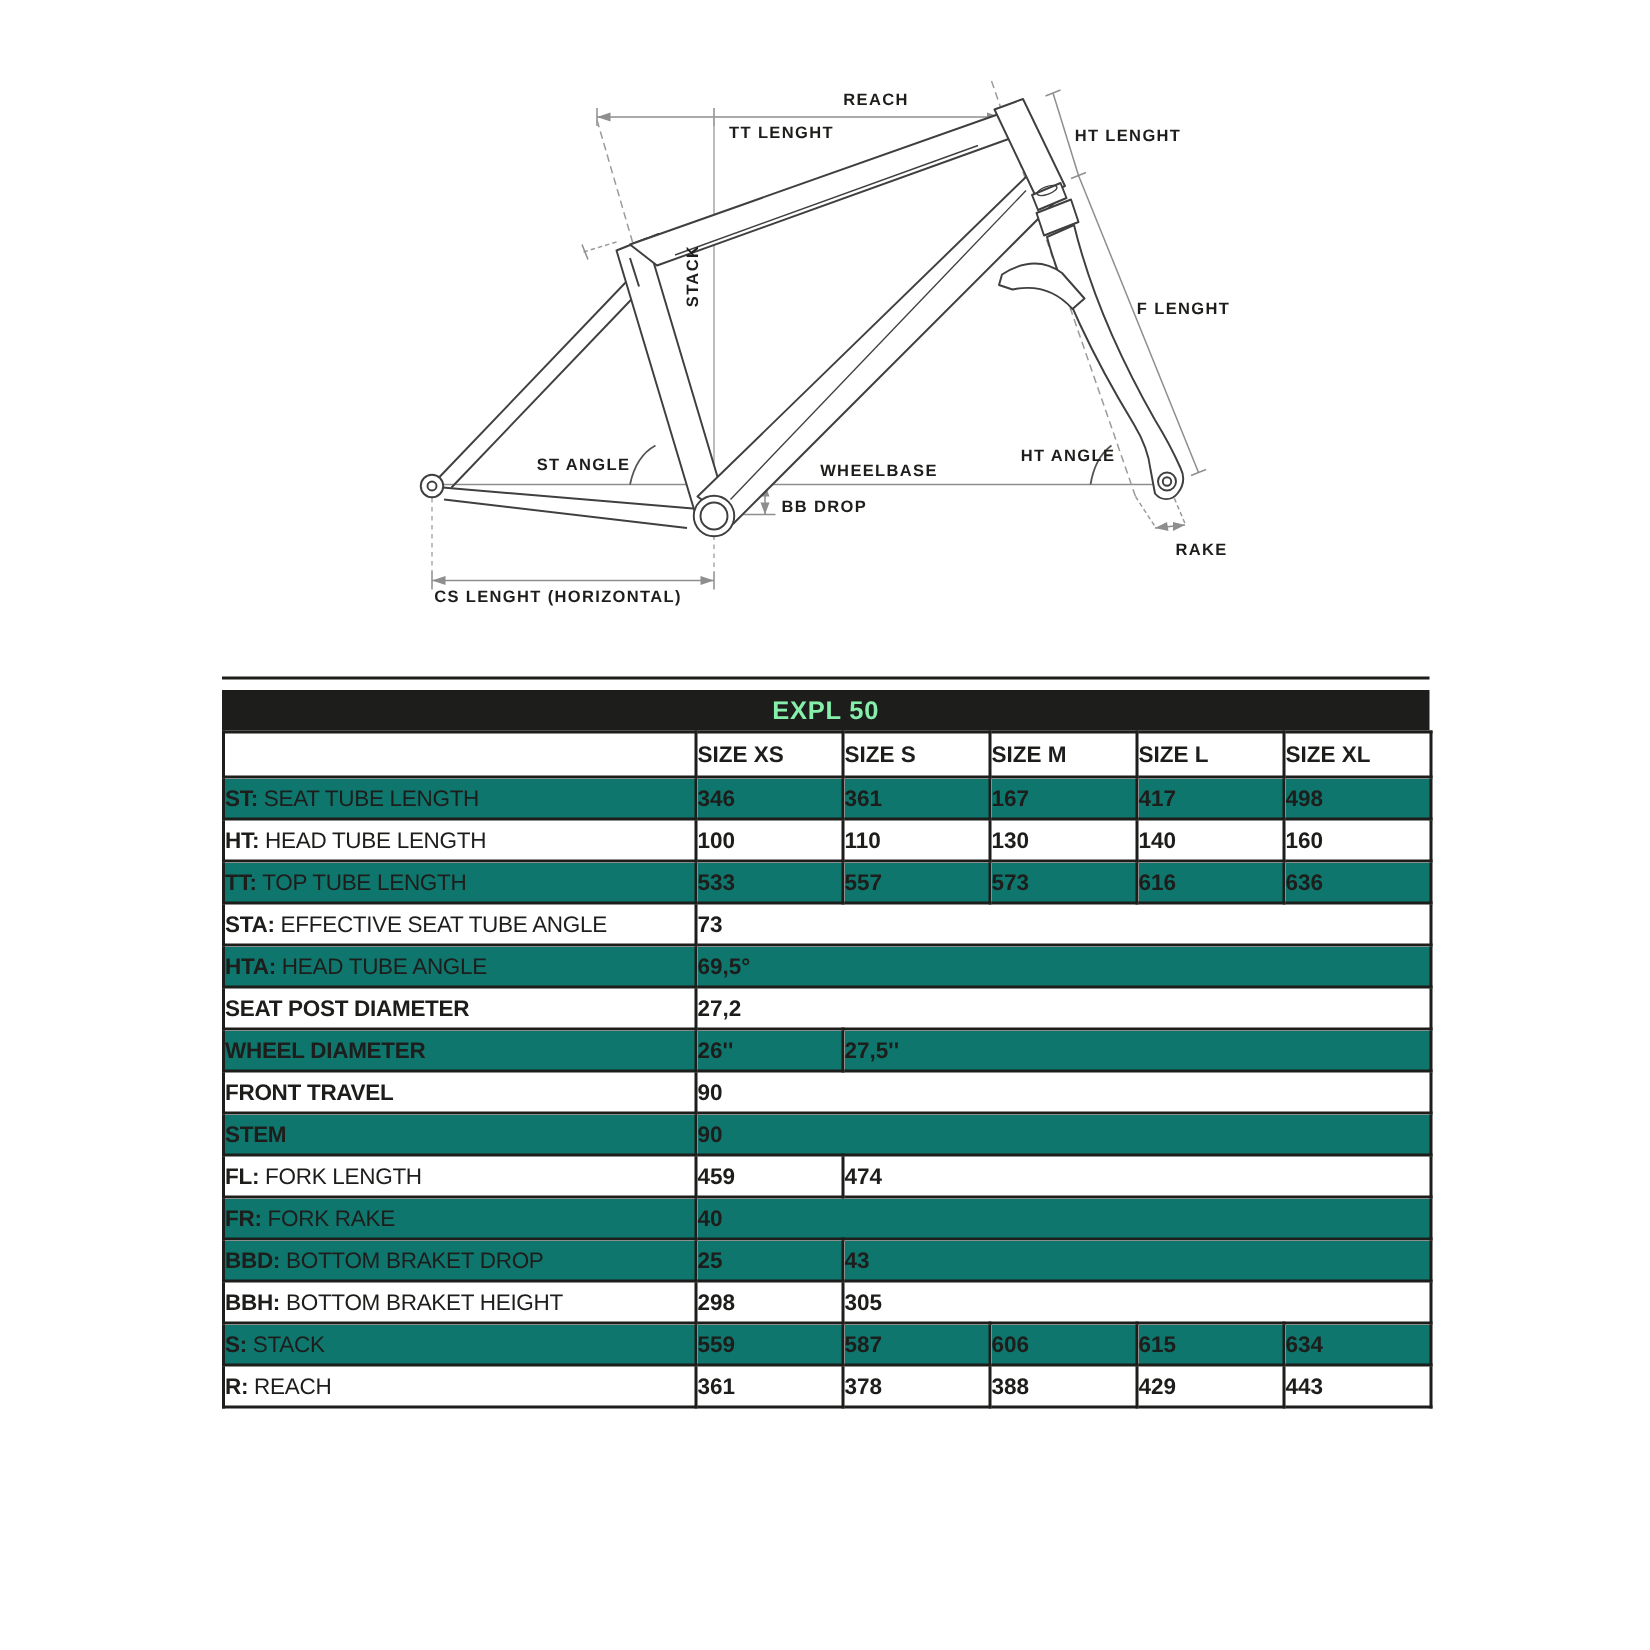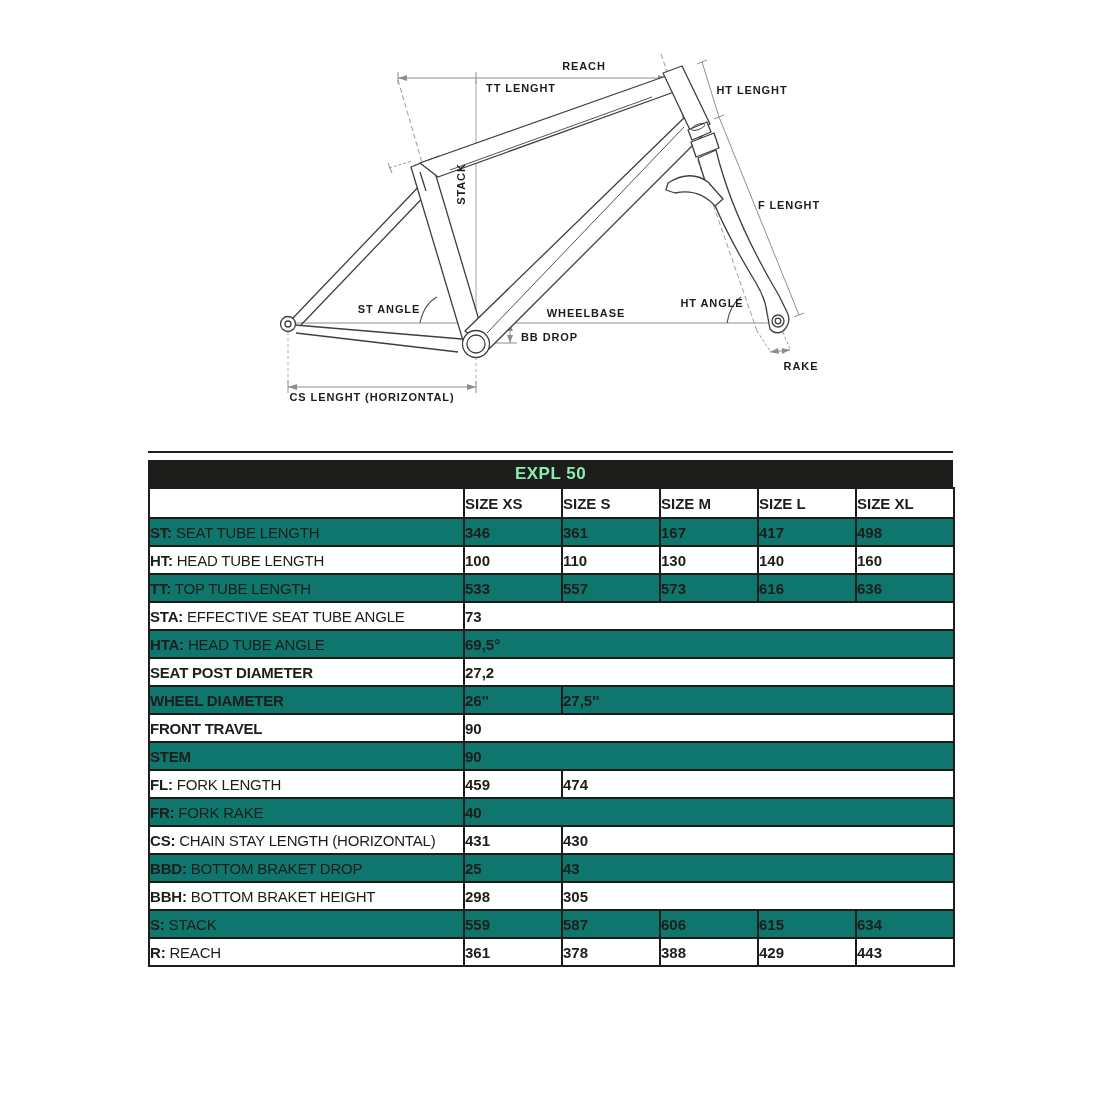--- a/index.html
+++ b/index.html
@@ -180,25 +180,20 @@
     </tr>
     <tr>
       <td class="lbl"><span class="pre">FL:</span> <span>FORK LENGTH</span></td>
       <td class="val">459</td>
       <td class="val shift" colspan="4">474</td>
     </tr>
     <tr class="gray">
       <td class="lbl"><span class="pre">FR:</span> <span>FORK RAKE</span></td>
       <td class="val" colspan="5">40</td>
     </tr>
-    <tr>
-      <td class="lbl"><span class="pre">CS:</span> <span>CHAIN STAY LENGTH (HORIZONTAL)</span></td>
-      <td class="val">431</td>
-      <td class="val shift" colspan="4">430</td>
-    </tr>
     <tr class="gray">
       <td class="lbl"><span class="pre">BBD:</span> <span>BOTTOM BRAKET DROP</span></td>
       <td class="val">25</td>
       <td class="val shift" colspan="4">43</td>
     </tr>
     <tr>
       <td class="lbl"><span class="pre">BBH:</span> <span>BOTTOM BRAKET HEIGHT</span></td>
       <td class="val">298</td>
       <td class="val shift" colspan="4">305</td>
     </tr>

